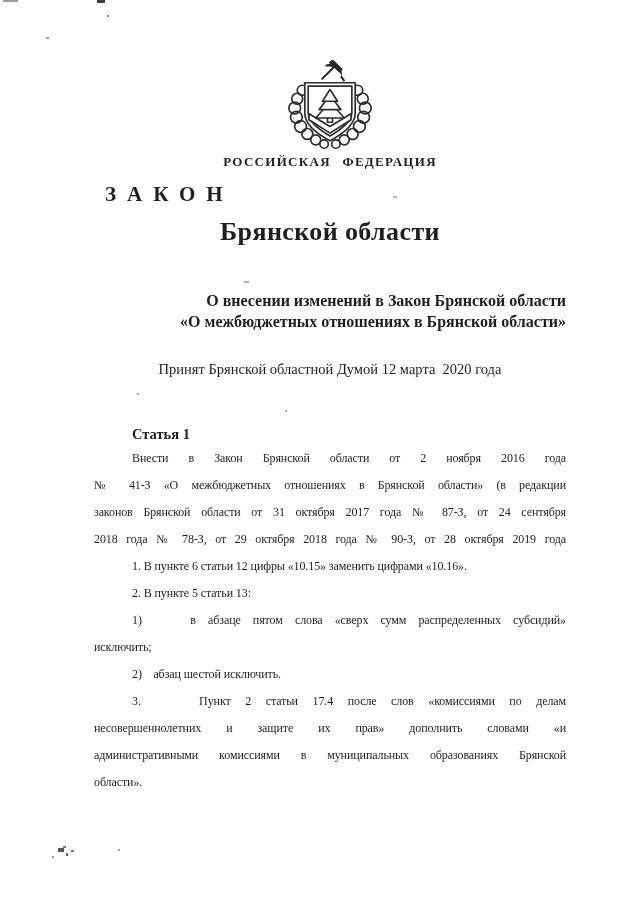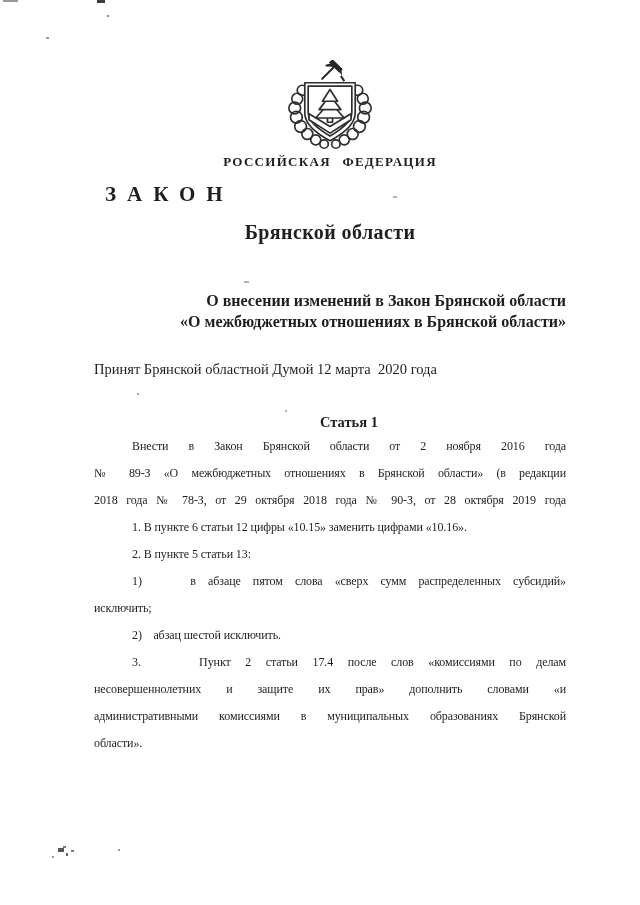--- a/index.html
+++ b/index.html
@@ -22,37 +22,36 @@
     line-height:15px;text-align:center;
   }
   .law{
     margin-top:13px;
     font-size:21px;font-weight:bold;
     letter-spacing:11px;padding-left:11px;
     line-height:24px;text-align:left;
   }
   .region{
     margin-top:13px;
-    font-size:20px;font-weight:bold;letter-spacing:.4px;
+    font-size:26px;font-weight:bold;letter-spacing:.4px;
     line-height:26px;text-align:center;
   }
   .doc-title{
     margin-top:45px;
     font-size:16px;font-weight:bold;
     line-height:21px;text-align:right;
   }
   .adopted{
     margin-top:28px;
-    font-size:14.5px;line-height:19px;text-align:left;
+    font-size:14.5px;line-height:19px;text-align:center;
   }
   .article{
-    margin-top:34px;
+    margin-top:46px;
     font-size:14.5px;font-weight:bold;line-height:18px;
     text-indent:38px;
-    text-align:center;
   }
   .bodytext{
     margin-top:2px;
     font-size:12px;line-height:27px;letter-spacing:-0.1px;font-family:Liberation Serif, serif;
   }
   .line{text-align:justify;}       
   .jl{text-align-last:justify;}    
   .ind{text-indent:38px;}          
 
   .speck{position:absolute;display:block;}
@@ -133,21 +132,22 @@
       <div>О внесении изменений в Закон Брянской области</div>
       <div>«О межбюджетных отношениях в Брянской области»</div>
     </div>
 
     <div class="adopted">Принят Брянской областной Думой 12 марта&nbsp; 2020 года</div>
 
     <div class="article">Статья 1</div>
 
     <div class="bodytext">
       <div class="line ind jl">Внести в Закон Брянской области от 2 ноября 2016 года</div>
-      <div class="line jl">№ 89-З «О межбюджетных отношениях в Брянской области» (в редакции</div>
+      <div class="line jl">№ 41-З «О межбюджетных отношениях в Брянской области» (в редакции</div>
+      <div class="line jl">законов Брянской области от 31 октября 2017 года № 87-З, от 24 сентября</div>
       <div class="line jl">2018 года № 78-З, от 29 октября 2018 года № 90-З, от 28 октября 2019 года</div>
       <div class="line ind">1. В пункте 6 статьи 12 цифры «10.15» заменить цифрами «10.16».</div>
       <div class="line ind">2. В пункте 5 статьи 13:</div>
       <div class="line ind jl">1)&nbsp;&nbsp;&nbsp;&nbsp;в абзаце пятом слова «сверх сумм распределенных субсидий»</div>
       <div class="line">исключить;</div>
       <div class="line ind">2)&nbsp;&nbsp;&nbsp;&nbsp;абзац шестой исключить.</div>
       <div class="line ind jl">3.&nbsp;&nbsp;&nbsp;&nbsp;Пункт 2 статьи 17.4 после слов «комиссиями по делам</div>
       <div class="line jl">несовершеннолетних и защите их прав» дополнить словами «и</div>
       <div class="line jl">административными комиссиями в муниципальных образованиях Брянской</div>
       <div class="line">области».</div>

